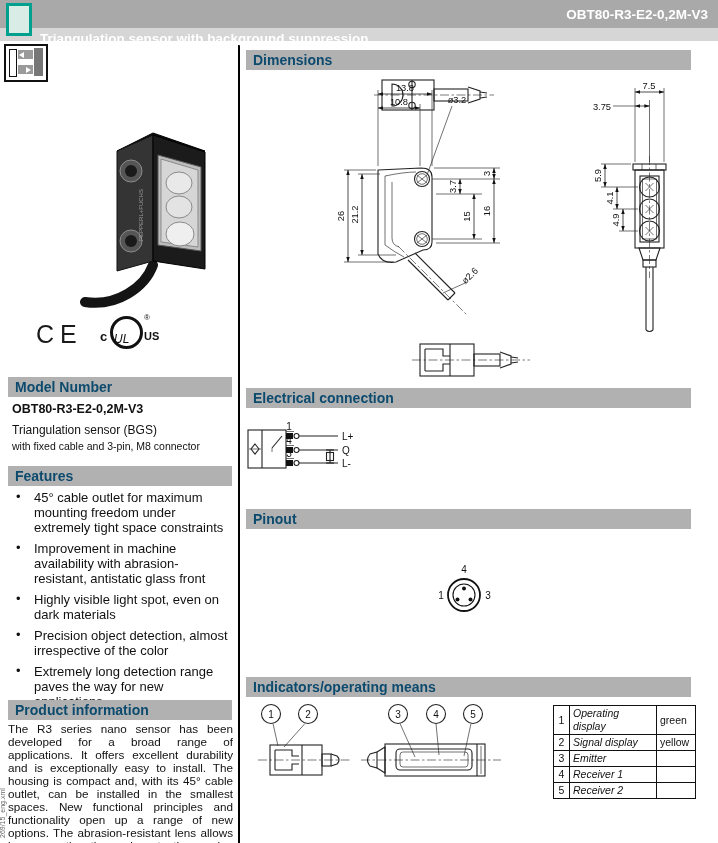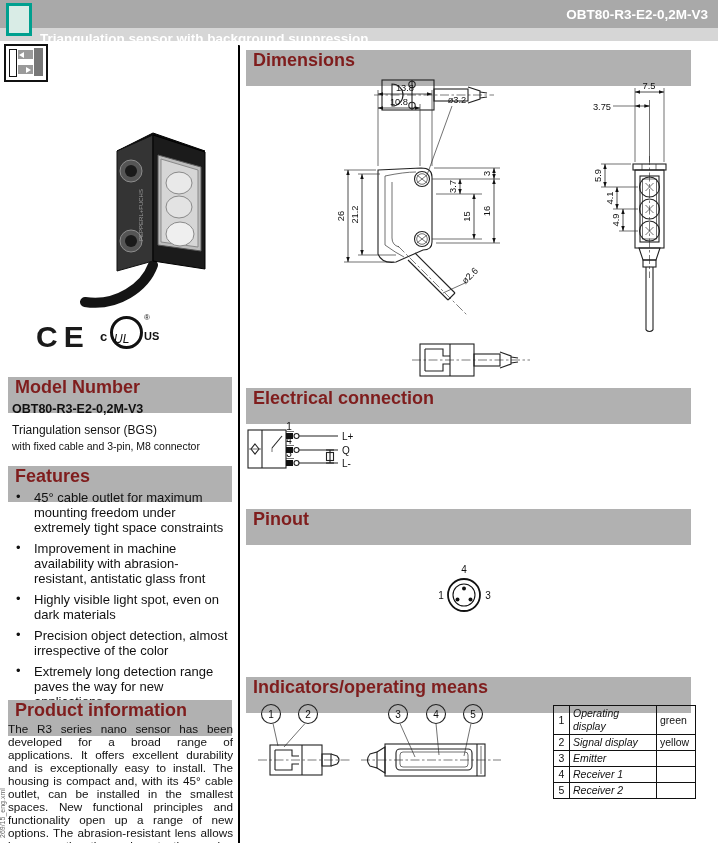--- a/index.html
+++ b/index.html
@@ -7,38 +7,38 @@
         font-family:"Liberation Sans",sans-serif;color:#111;}
   
   .hbar{position:absolute;left:0;top:0;width:718px;height:28px;background:#a9a9a9;}
   .hstrip{position:absolute;left:0;top:28px;width:718px;height:13px;background:#d6d6d6;}
   .hsq{position:absolute;left:6px;top:3px;width:20px;height:27px;background:#d9ece6;
        border:3px solid #00a08f;z-index:3;}
   .htitle{position:absolute;left:40px;top:7px;font-size:13.5px;font-weight:bold;color:#fff;z-index:2;margin-top:24px;}
   .hmodel{position:absolute;right:10px;top:7px;font-size:13.5px;font-weight:bold;color:#fff;z-index:2;}
   .vline{position:absolute;left:238px;top:45px;width:2px;height:798px;background:#000;}
   
-  .secbar{position:absolute;background:#b1b1b1;height:36px;line-height:20px;
-          font-weight:bold;font-size:18px;padding-left:7px;box-sizing:border-box;color:#7f1d1d;}
+  .secbar{position:absolute;background:#b1b1b1;height:20px;line-height:20px;
+          font-weight:bold;font-size:14px;padding-left:7px;box-sizing:border-box;color:#0c4a6e;}
   .lbar{left:8px;width:224px;}
   .rbar{left:246px;width:445px;}
   
   .modelname{position:absolute;left:12px;top:402px;font-size:12.5px;font-weight:bold;}
   .modeldesc1{position:absolute;left:12px;top:423px;font-size:12px;}
   .modeldesc2{position:absolute;left:12px;top:440px;font-size:10.5px;}
   .features{position:absolute;left:12px;top:490px;width:216px;}
   .feat{position:relative;padding-left:22px;margin-bottom:6px;font-size:13px;line-height:15px;}
   .feat::before{content:"•";position:absolute;left:4px;top:-1px;font-size:13px;}
   .prodinfo{position:absolute;left:8px;top:722px;width:225px;font-size:11.7px;
             line-height:13px;text-align:justify;}
   
   .sidenote{position:absolute;left:-1px;top:728px;width:12px;height:110px;
             writing-mode:vertical-rl;transform:rotate(180deg);font-size:7px;color:#666;}
   
-  .ce{position:absolute;left:36px;top:320px;font-size:30px;letter-spacing:6px;color:#1a1a1a;font-weight:bold;}
+  .ce{position:absolute;left:36px;top:320px;font-size:25px;letter-spacing:6px;color:#1a1a1a;}
   .ul{position:absolute;left:100px;top:316px;width:70px;height:42px;}
   .ul .c{position:absolute;left:0;top:13px;font-size:13px;font-weight:bold;}
   .ul .ring{position:absolute;left:10px;top:0;width:27px;height:27px;border:3px solid #111;
             border-radius:50%;}
   .ul .ultxt{position:absolute;left:14px;top:16px;font-size:12px;font-weight:normal;font-style:italic;}
   .ul .r{position:absolute;left:44px;top:-3px;font-size:8px;}
   .ul .us{position:absolute;left:44px;top:14px;font-size:11px;font-weight:bold;}
   
   .picto{position:absolute;left:4px;top:44px;width:44px;height:38px;border:2px solid #111;
          background:#fff;box-sizing:border-box;}

